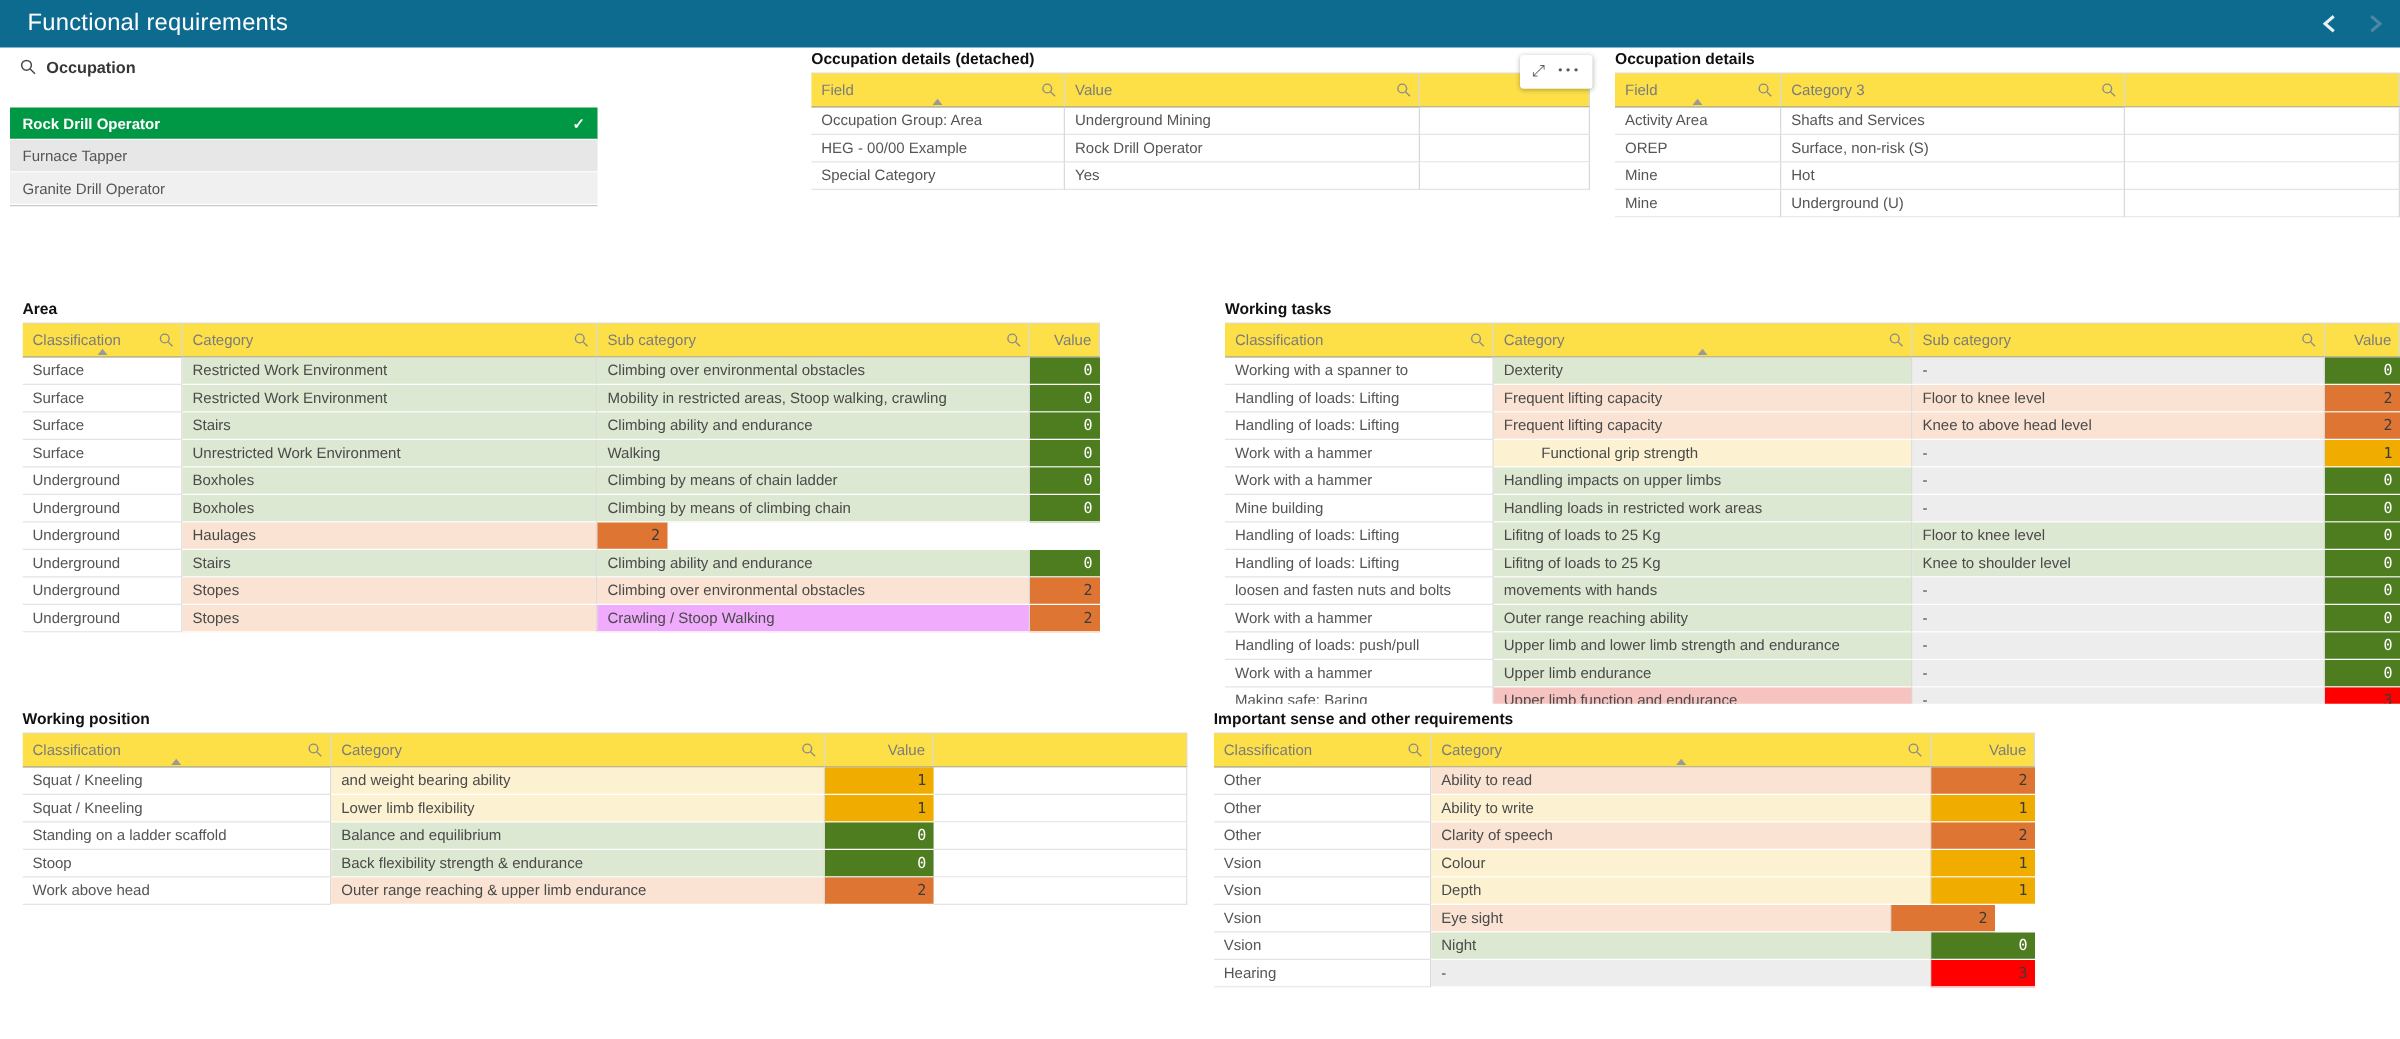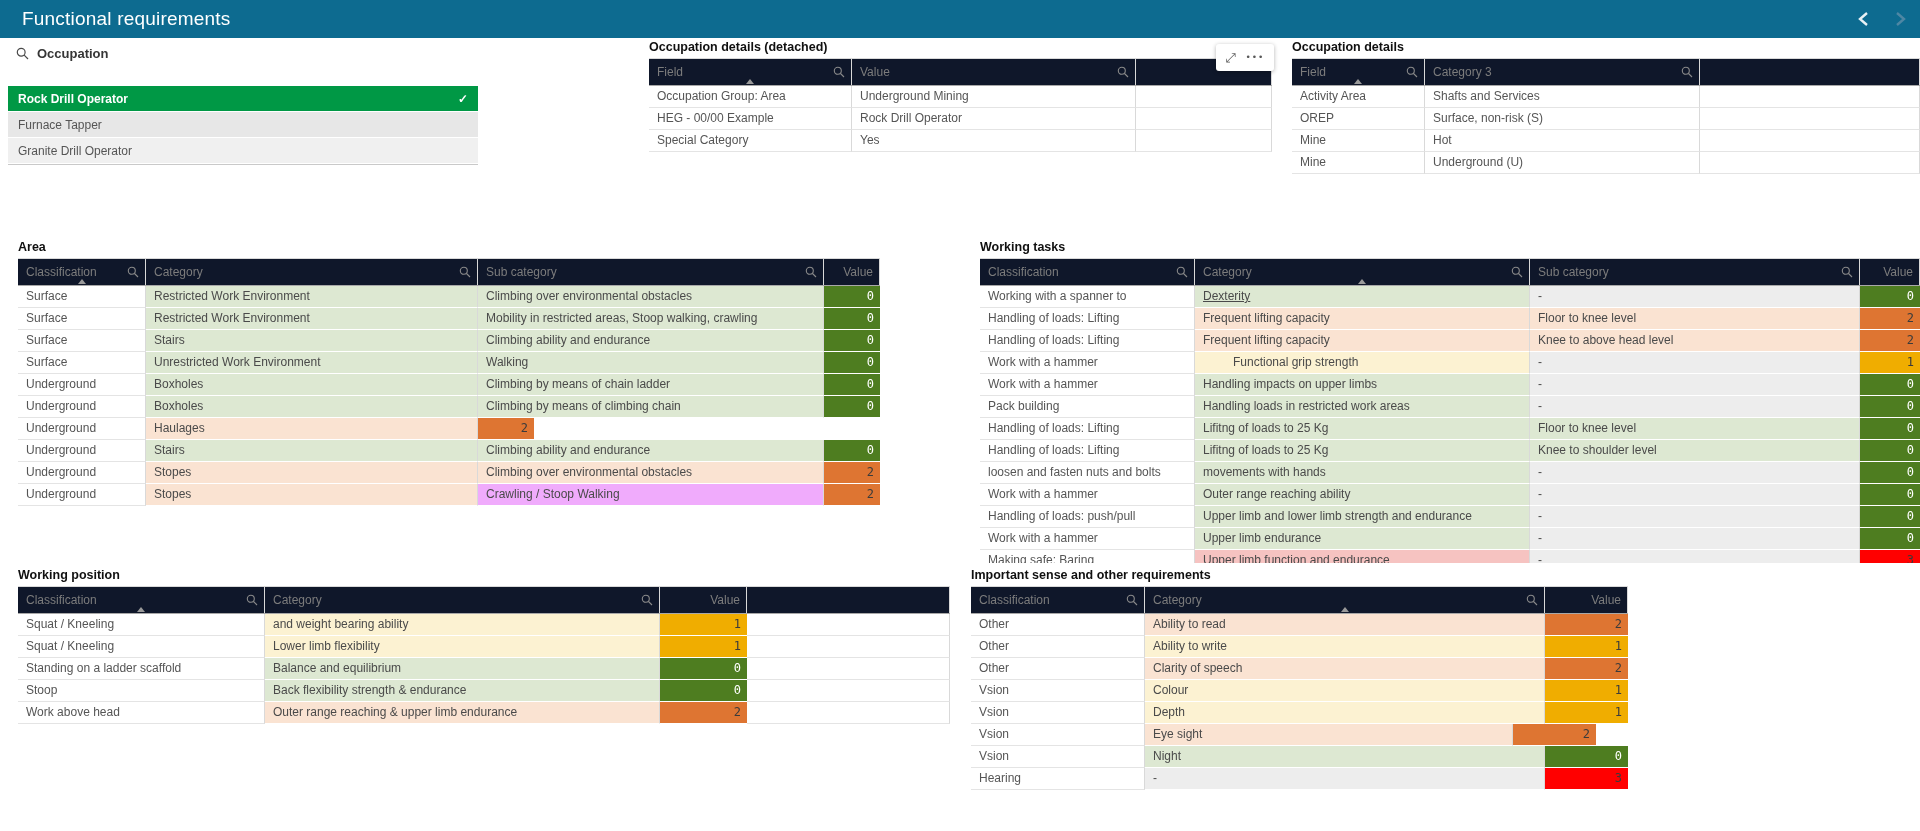--- a/index.html
+++ b/index.html
@@ -18,21 +18,21 @@
     font-size:13px;font-weight:bold;color:#363636;}
   .listbox{position:absolute;left:8px;top:86px;width:470px;border-bottom:1px solid #c9c9c9;}
   .lb-item{height:26px;display:flex;align-items:center;justify-content:space-between;
     padding:0 10px;font-size:12px;box-sizing:border-box;border-bottom:1px solid #fff;cursor:pointer;}
   .lb-item.selected{font-weight:bold;}
   .lb-check{font-size:12px;}
   
   .chart{position:absolute;}
   .tbl-title{font-size:12.5px;font-weight:bold;color:#101010;height:18px;line-height:14px;}
   .tblclip{overflow:hidden;position:relative;}
-  .hdr{display:flex;height:28px;box-sizing:border-box;background:#0f172a;
+  .hdr{display:flex;height:28px;box-sizing:border-box;background:#fde047;
     border-top:1px solid #d9d9d9;border-bottom:1px solid #a8a8a8;}
   .hcell{position:relative;box-sizing:border-box;height:100%;padding:0 6px 0 8px;
     display:flex;align-items:center;justify-content:space-between;
     font-size:12px;color:#7c7c7c;border-right:1px solid #d9d9d9;cursor:pointer;overflow:hidden;white-space:nowrap;}
   .hcell.val{justify-content:flex-end;}
   .hcell .sort{position:absolute;bottom:1px;left:50%;transform:translateX(-50%);
     width:0;height:0;border-left:4px solid transparent;border-right:4px solid transparent;
     border-bottom:5px solid #9a9a9a;}
   .row{display:flex;height:22px;box-sizing:border-box;}
   .cell{box-sizing:border-box;height:100%;padding:0 8px;line-height:21px;font-size:12px;color:#555;
@@ -293,21 +293,21 @@
             <circle cx="4.8" cy="4.8" r="3.5" fill="none" stroke="#8a8a8a" stroke-width="1.1"></circle>
             <line x1="7.5" y1="7.5" x2="11" y2="11" stroke="#8a8a8a" stroke-width="1.1"></line>
           </svg>
         </div>
         <div class="hcell val" style="width: 60px;">
           <span>Value</span>
         </div>
       </div>
       <div class="row">
         <div class="cell" style="width: 215px;">Working with a spanner to</div>
-        <div class="cell tinted" style="width: 335px; background: rgb(221, 232, 210); text-decoration: underline;">Dexterity</div>
+        <div class="cell tinted" style="width: 335px; background: rgb(221, 232, 210);">Dexterity</div>
         <div class="cell tinted" style="width: 330px; background: rgb(237, 237, 237);">-</div>
         <div class="cell value" style="width: 60px; background: rgb(78, 125, 32); color: rgb(255, 255, 255);">0</div>
       </div>
       <div class="row">
         <div class="cell" style="width: 215px;">Handling of loads: Lifting</div>
         <div class="cell tinted" style="width: 335px; background: rgb(250, 227, 210);">Frequent lifting capacity</div>
         <div class="cell tinted" style="width: 330px; background: rgb(250, 227, 210);">Floor to knee level</div>
         <div class="cell value" style="width: 60px; background: rgb(222, 117, 50); color: rgb(59, 59, 59);">2</div>
       </div>
       <div class="row">
@@ -322,21 +322,21 @@
         <div class="cell tinted" style="width: 330px; background: rgb(237, 237, 237);">-</div>
         <div class="cell value" style="width: 60px; background: rgb(240, 173, 0); color: rgb(59, 59, 59);">1</div>
       </div>
       <div class="row">
         <div class="cell" style="width: 215px;">Work with a hammer</div>
         <div class="cell tinted" style="width: 335px; background: rgb(221, 232, 210);">Handling impacts on upper limbs</div>
         <div class="cell tinted" style="width: 330px; background: rgb(237, 237, 237);">-</div>
         <div class="cell value" style="width: 60px; background: rgb(78, 125, 32); color: rgb(255, 255, 255);">0</div>
       </div>
       <div class="row">
-        <div class="cell" style="width: 215px;">Pack building</div>
+        <div class="cell" style="width: 215px;">Mine building</div>
         <div class="cell tinted" style="width: 335px; background: rgb(221, 232, 210);">Handling loads in restricted work areas</div>
         <div class="cell tinted" style="width: 330px; background: rgb(237, 237, 237);">-</div>
         <div class="cell value" style="width: 60px; background: rgb(78, 125, 32); color: rgb(255, 255, 255);">0</div>
       </div>
       <div class="row">
         <div class="cell" style="width: 215px;">Handling of loads: Lifting</div>
         <div class="cell tinted" style="width: 335px; background: rgb(221, 232, 210);">Lifitng of loads to 25 Kg</div>
         <div class="cell tinted" style="width: 330px; background: rgb(221, 232, 210);">Floor to knee level</div>
         <div class="cell value" style="width: 60px; background: rgb(78, 125, 32); color: rgb(255, 255, 255);">0</div>
       </div>

